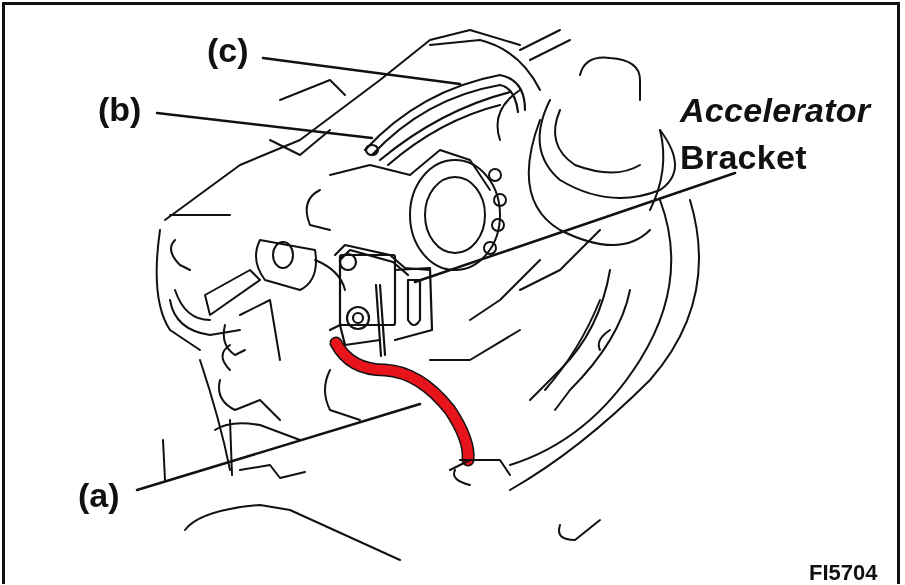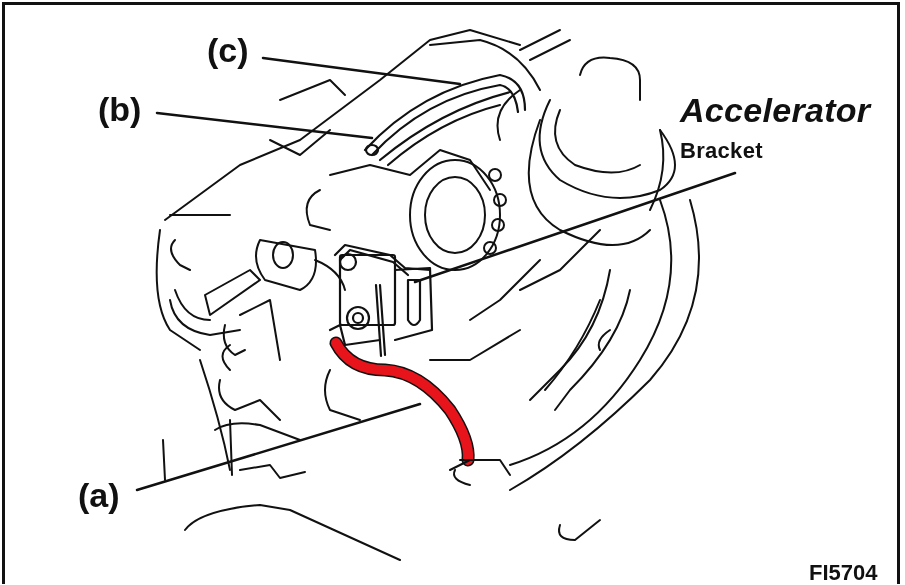--- a/index.html
+++ b/index.html
@@ -14,21 +14,21 @@
     box-sizing:border-box;
   }
   svg.art { position:absolute; left:0; top:0; }
   .lbl {
     position:absolute; color:#111; font-weight:bold; white-space:nowrap; line-height:1;
   }
   #lbl-c { left:207px; top:33px; font-size:34px; }
   #lbl-b { left:98px; top:92px; font-size:34px; }
   #lbl-a { left:78px; top:478px; font-size:34px; }
   #lbl-acc1 { left:680px; top:93px; font-size:34px; letter-spacing:0.3px;font-style:italic; }
-  #lbl-acc2 { left:680px; top:140px; font-size:22px; letter-spacing:0.3px; }
+  #lbl-acc2 { left:680px; top:140px; font-size:34px; letter-spacing:0.3px; }
   #fig-code { left:809px; top:562px; font-size:22px; }
 </style>
 </head>
 <body>
 
 <div id="stage">
   <div id="frame"></div>
 
   <svg class="art" width="905" height="585" viewBox="0 0 905 585" fill="none" stroke="#111" stroke-width="2" stroke-linecap="round" stroke-linejoin="round">
 

